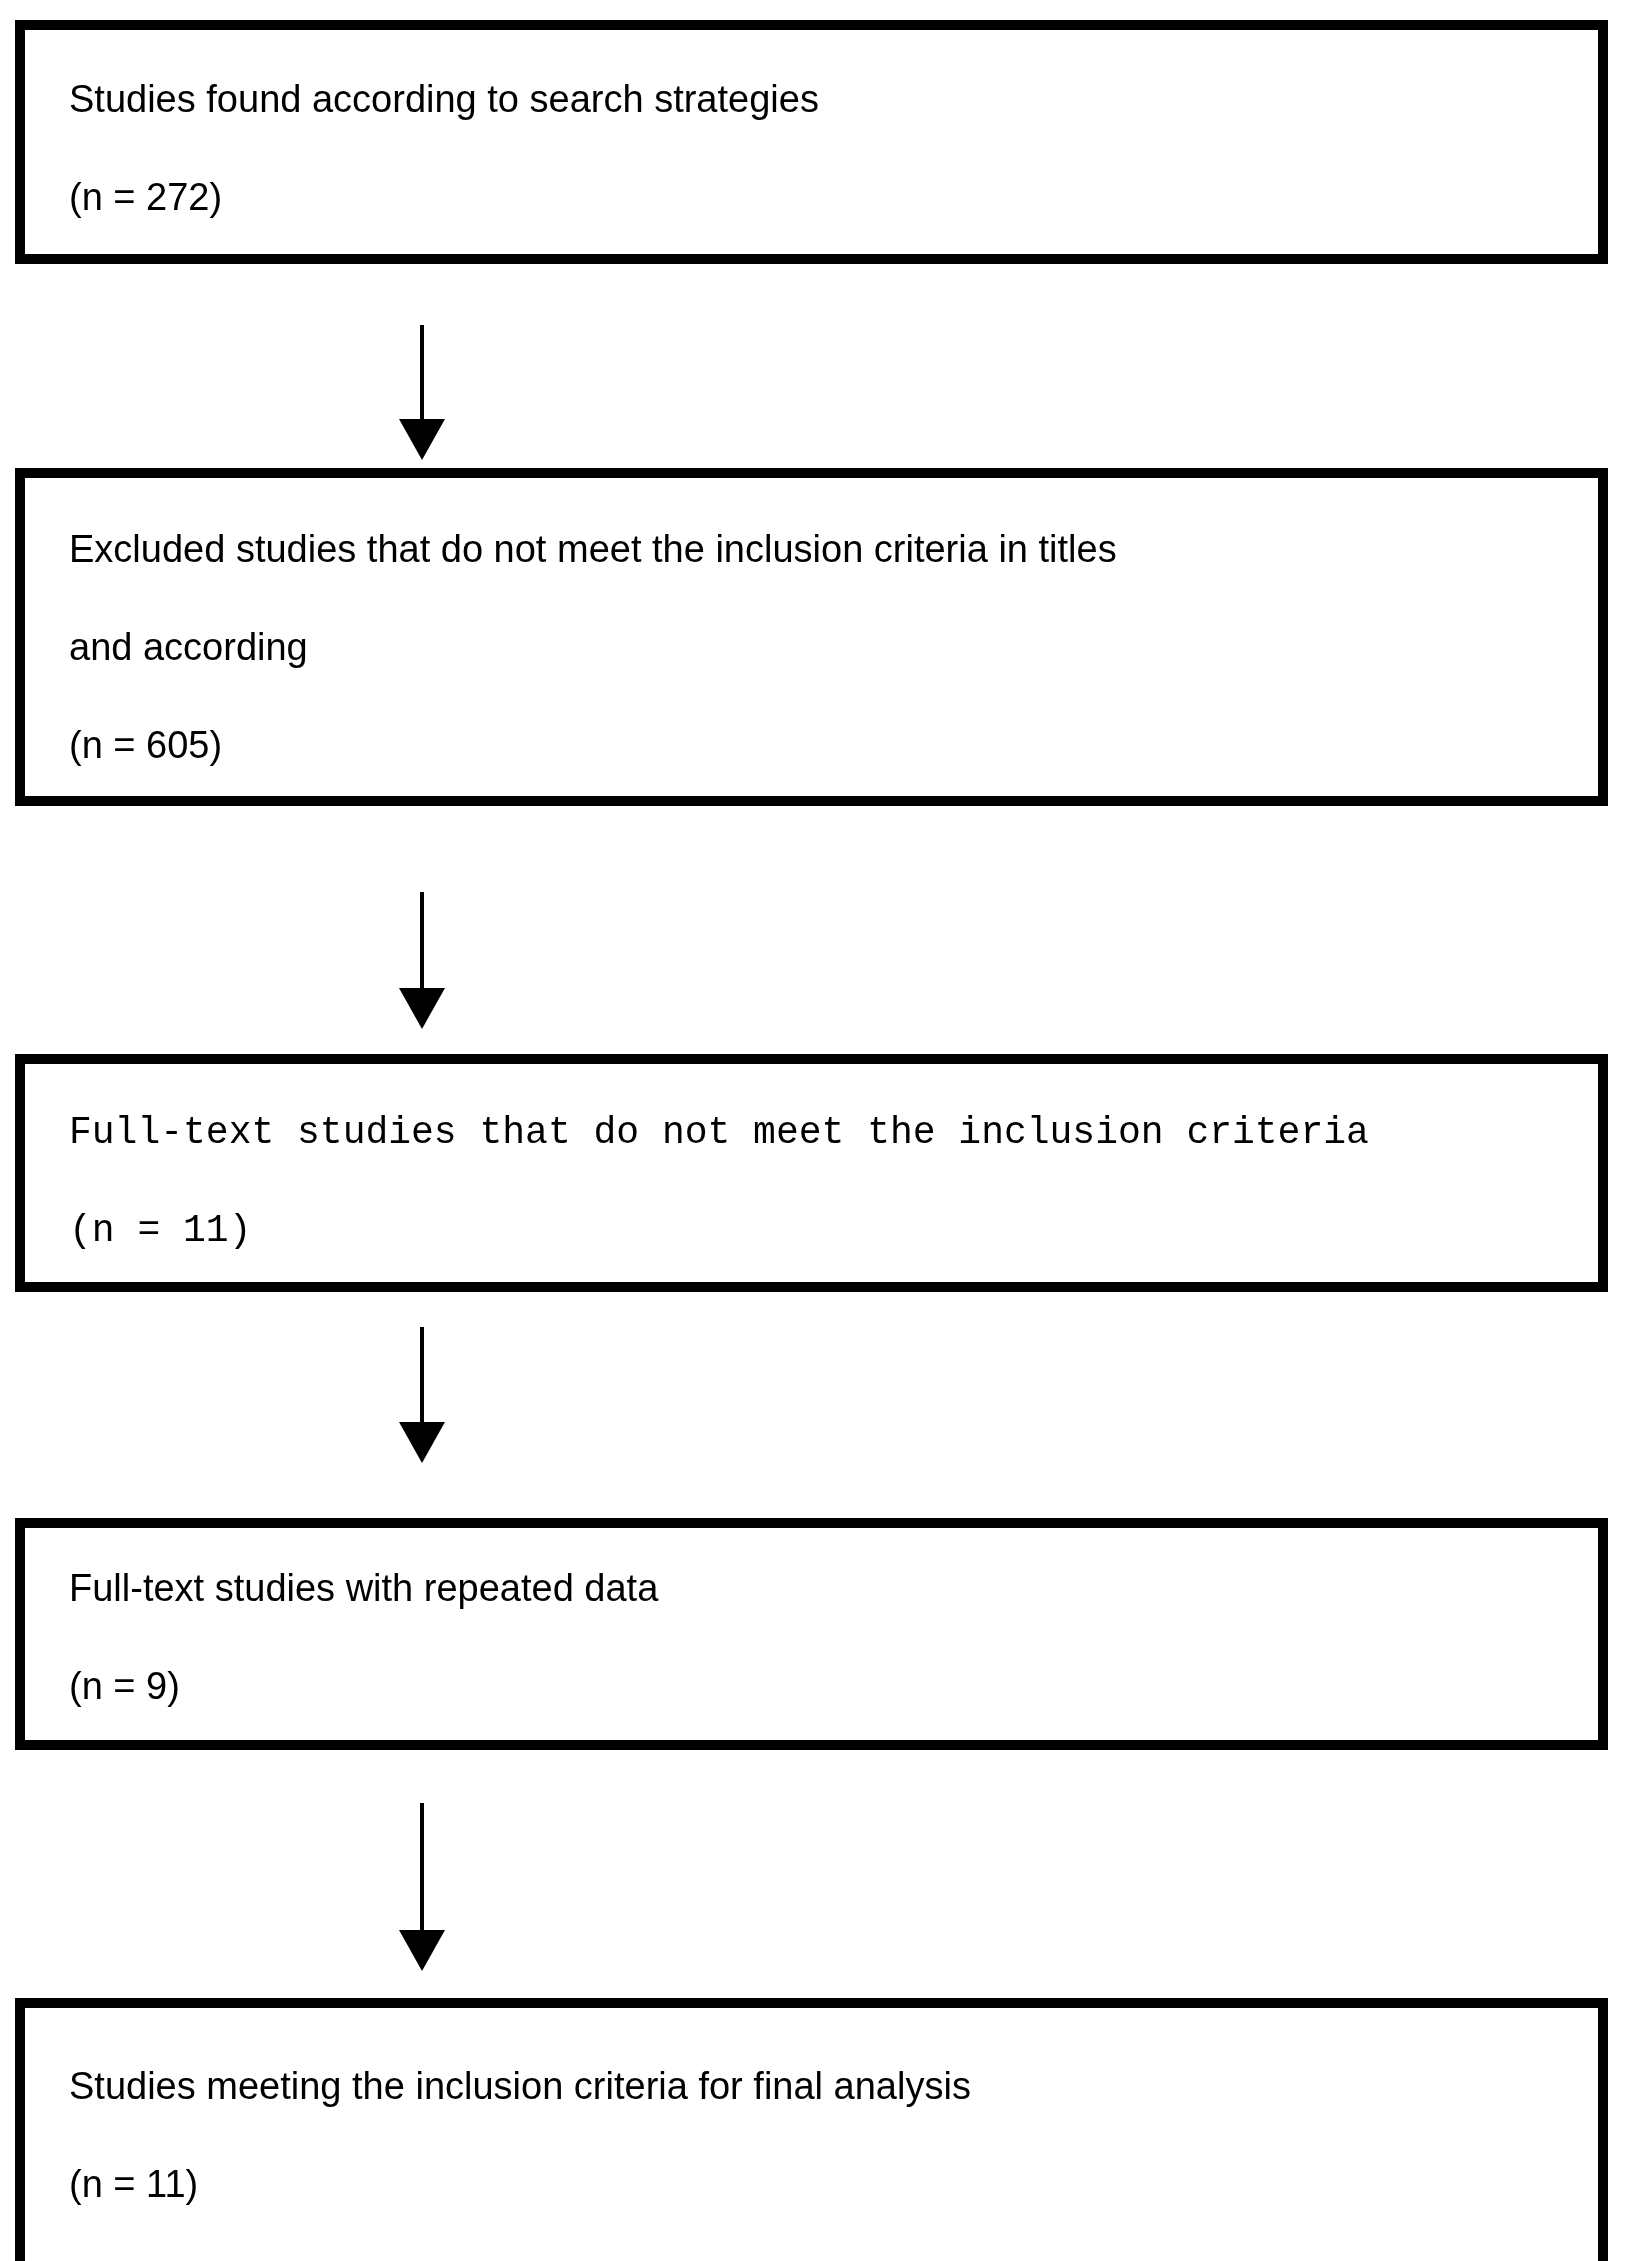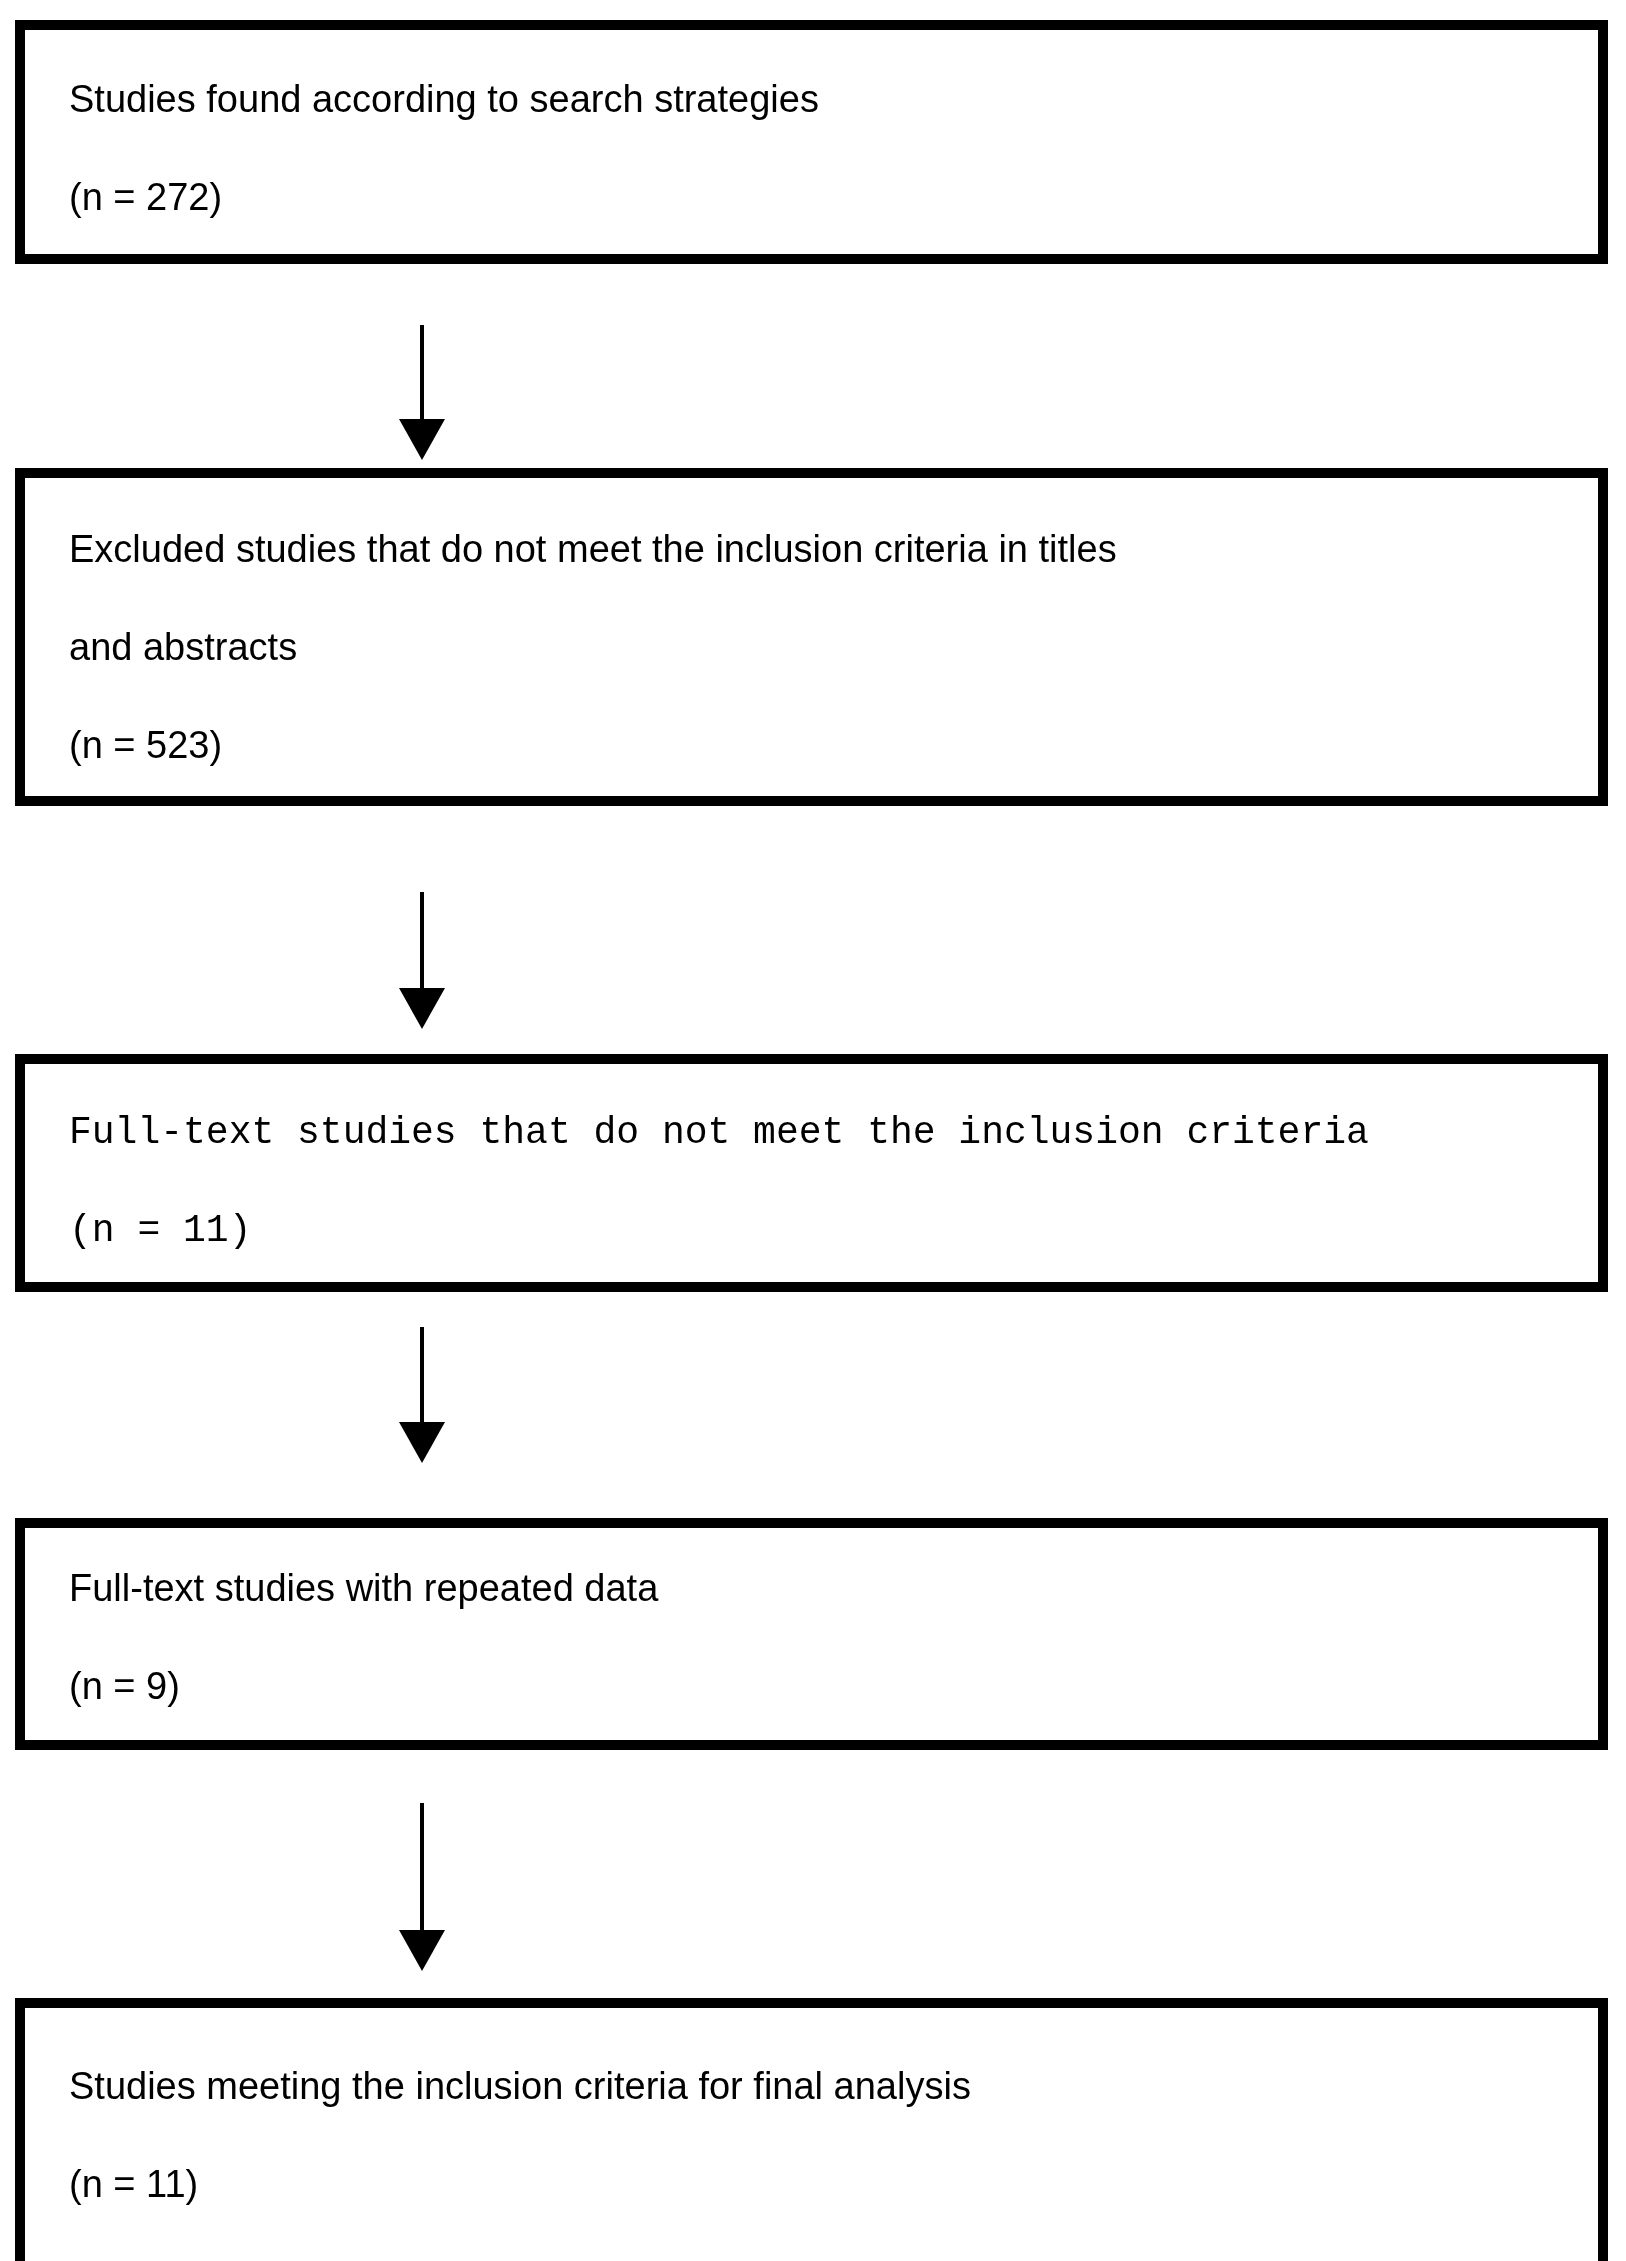--- a/index.html
+++ b/index.html
@@ -90,22 +90,22 @@
     <div class="line">(n = 272)</div>
   </div>
 
   <div class="arrow arrow-1">
     <div class="shaft"></div>
     <div class="head"></div>
   </div>
 
   <div class="box box-2">
     <div class="line">Excluded studies that do not meet the inclusion criteria in titles</div>
-    <div class="line">and abstracts</div>
-    <div class="line">(n = 523)</div>
+    <div class="line">and according</div>
+    <div class="line">(n = 605)</div>
   </div>
 
   <div class="arrow arrow-2">
     <div class="shaft"></div>
     <div class="head"></div>
   </div>
 
   <div class="box box-3">
     <div class="line">Full-text studies that do not meet the inclusion criteria</div>
     <div class="line">(n = 11)</div>

